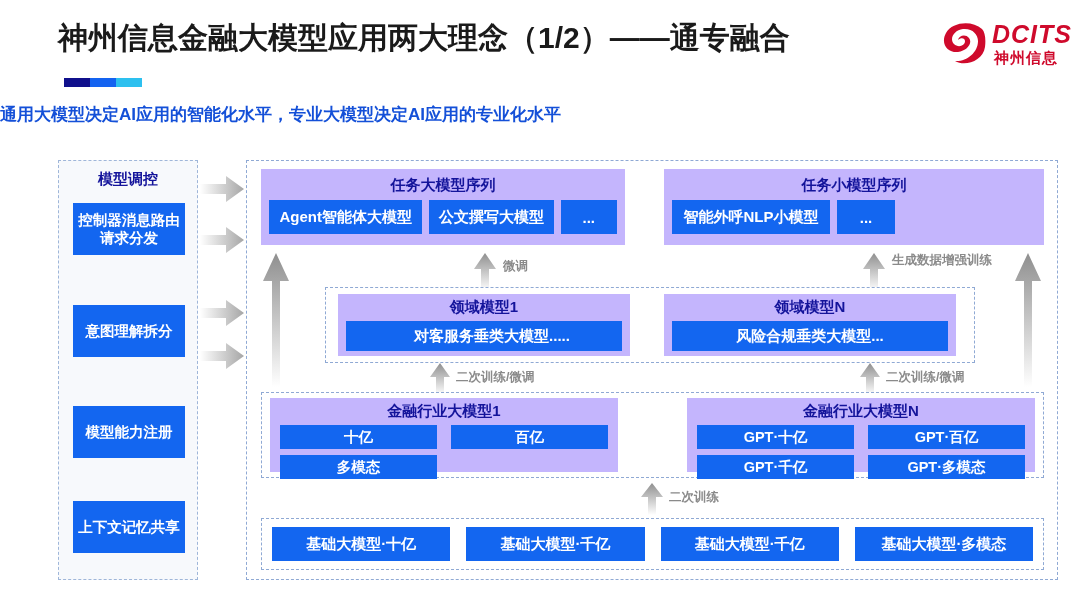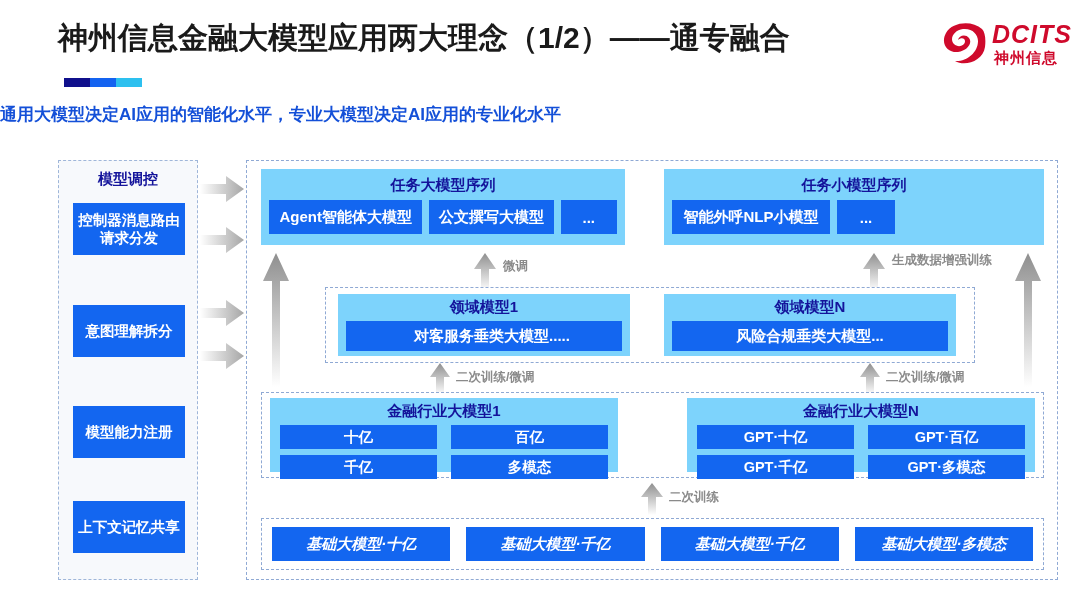--- a/index.html
+++ b/index.html
@@ -71,21 +71,21 @@
   .arrow-r{position:absolute;width:44px;height:26px;}
 
   
   .outer{
     position:absolute;left:246px;top:160px;width:812px;height:420px;
     border:1px dashed #8fa9d4;box-sizing:border-box;background:#ffffff;
   }
 
   
   .panel{
-    position:absolute;background:#7dd3fc;box-sizing:border-box;
+    position:absolute;background:#c4b5fd;box-sizing:border-box;
   }
   .panel-title{
     text-align:center;font-size:15px;font-weight:bold;color:#14149b;
     padding-top:7px;
   }
   .chiprow{
     display:flex;gap:7px;padding:5px 8px 8px 8px;
   }
   .chip{
     background:#1366f0;color:#fff;
@@ -111,21 +111,21 @@
   
   .grid2{
     display:grid;grid-template-columns:1fr 1fr;gap:6px 14px;
     padding:4px 10px 8px 10px;
   }
   .grid2 .chip{height:24px;font-size:14.5px;}
 
   .bottomrow{
     display:flex;gap:16px;padding:8px 10px;
   }
-  .bottomrow .chip{flex:1;height:34px;font-size:15px;font-style:italic;}
+  .bottomrow .chip{flex:1;height:34px;font-size:15px;}
 </style>
 </head>
 <body>
 
 <div id="slide">
 
   <div class="title">神州信息金融大模型应用两大理念（1/2）——通专融合</div>
   <div class="accent-bar">
     <i class="ab1"></i>
     <i class="ab2"></i>
@@ -235,21 +235,20 @@
       <path d="M6 32 V14 H0 L10 0 L20 14 H14 V32 Z" fill="url(#gu)"></path>
     </svg>
     <div class="acap" style="left:639px;top:209px;">二次训练/微调</div>
 
     <div class="dashgrp" style="left:14px;top:231px;width:783px;height:86px;">
       <div class="panel" style="left:8px;top:5px;width:348px;height:74px;">
         <div class="panel-title" style="padding-top:4px;">金融行业大模型1</div>
         <div class="grid2">
           <div class="chip">十亿</div>
           <div class="chip">百亿</div>
-          <div class="chip">千亿</div>
           <div class="chip">多模态</div>
         </div>
       </div>
       <div class="panel" style="left:425px;top:5px;width:348px;height:74px;">
         <div class="panel-title" style="padding-top:4px;">金融行业大模型N</div>
         <div class="grid2">
           <div class="chip">GPT·十亿</div>
           <div class="chip">GPT·百亿</div>
           <div class="chip">GPT·千亿</div>
           <div class="chip">GPT·多模态</div>

